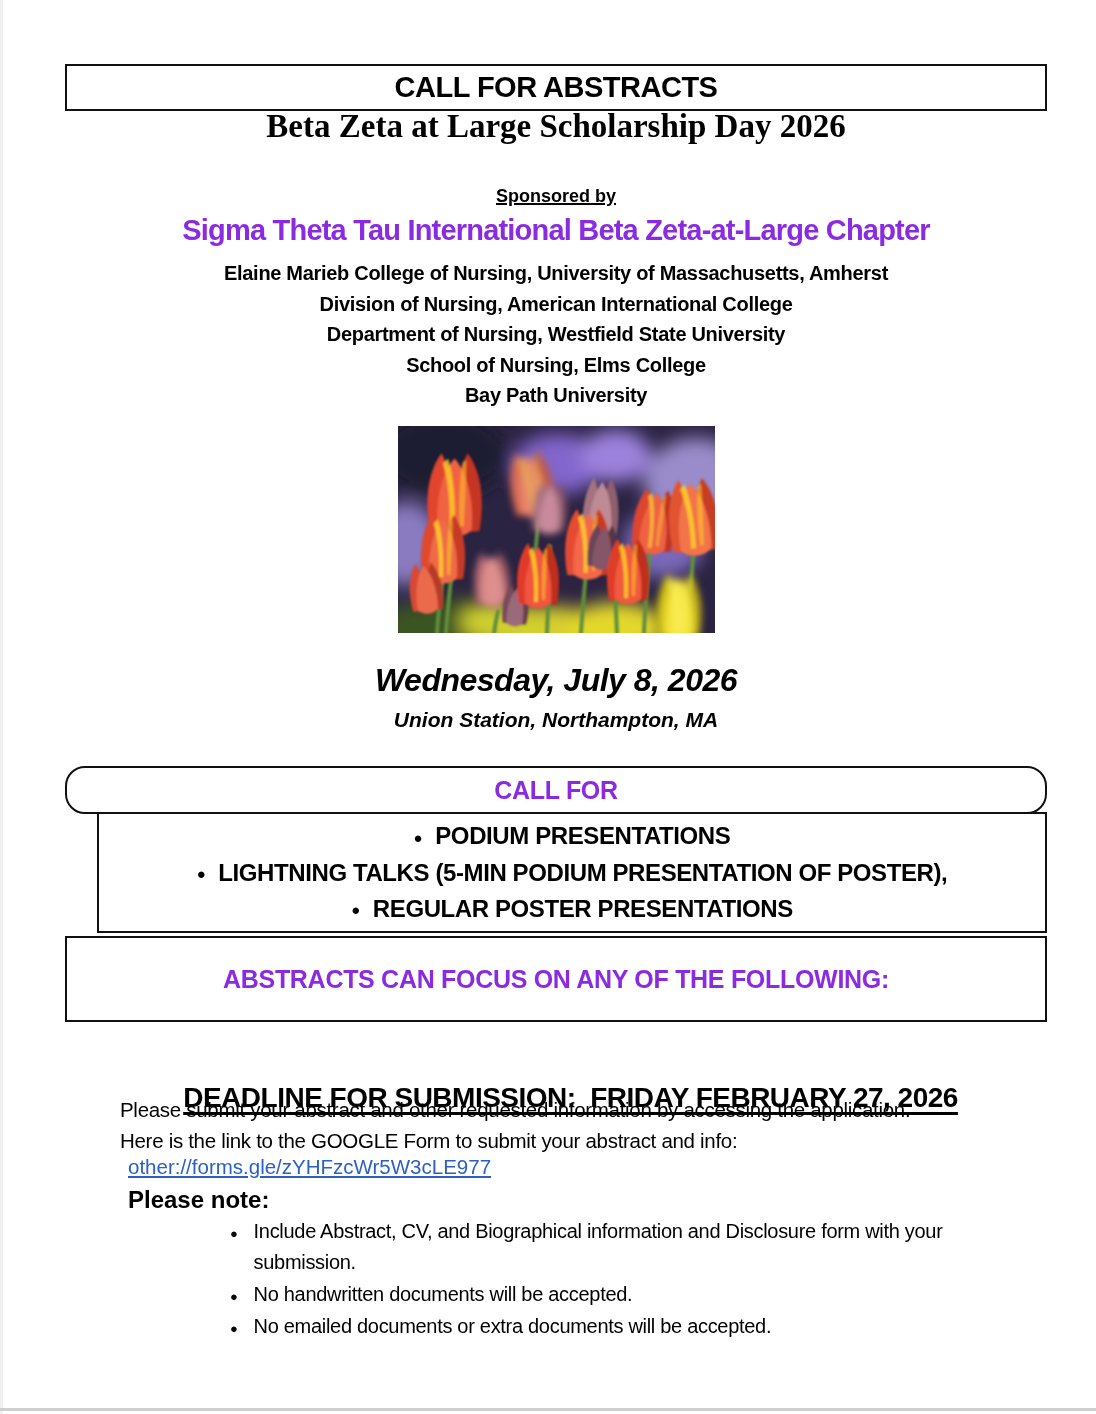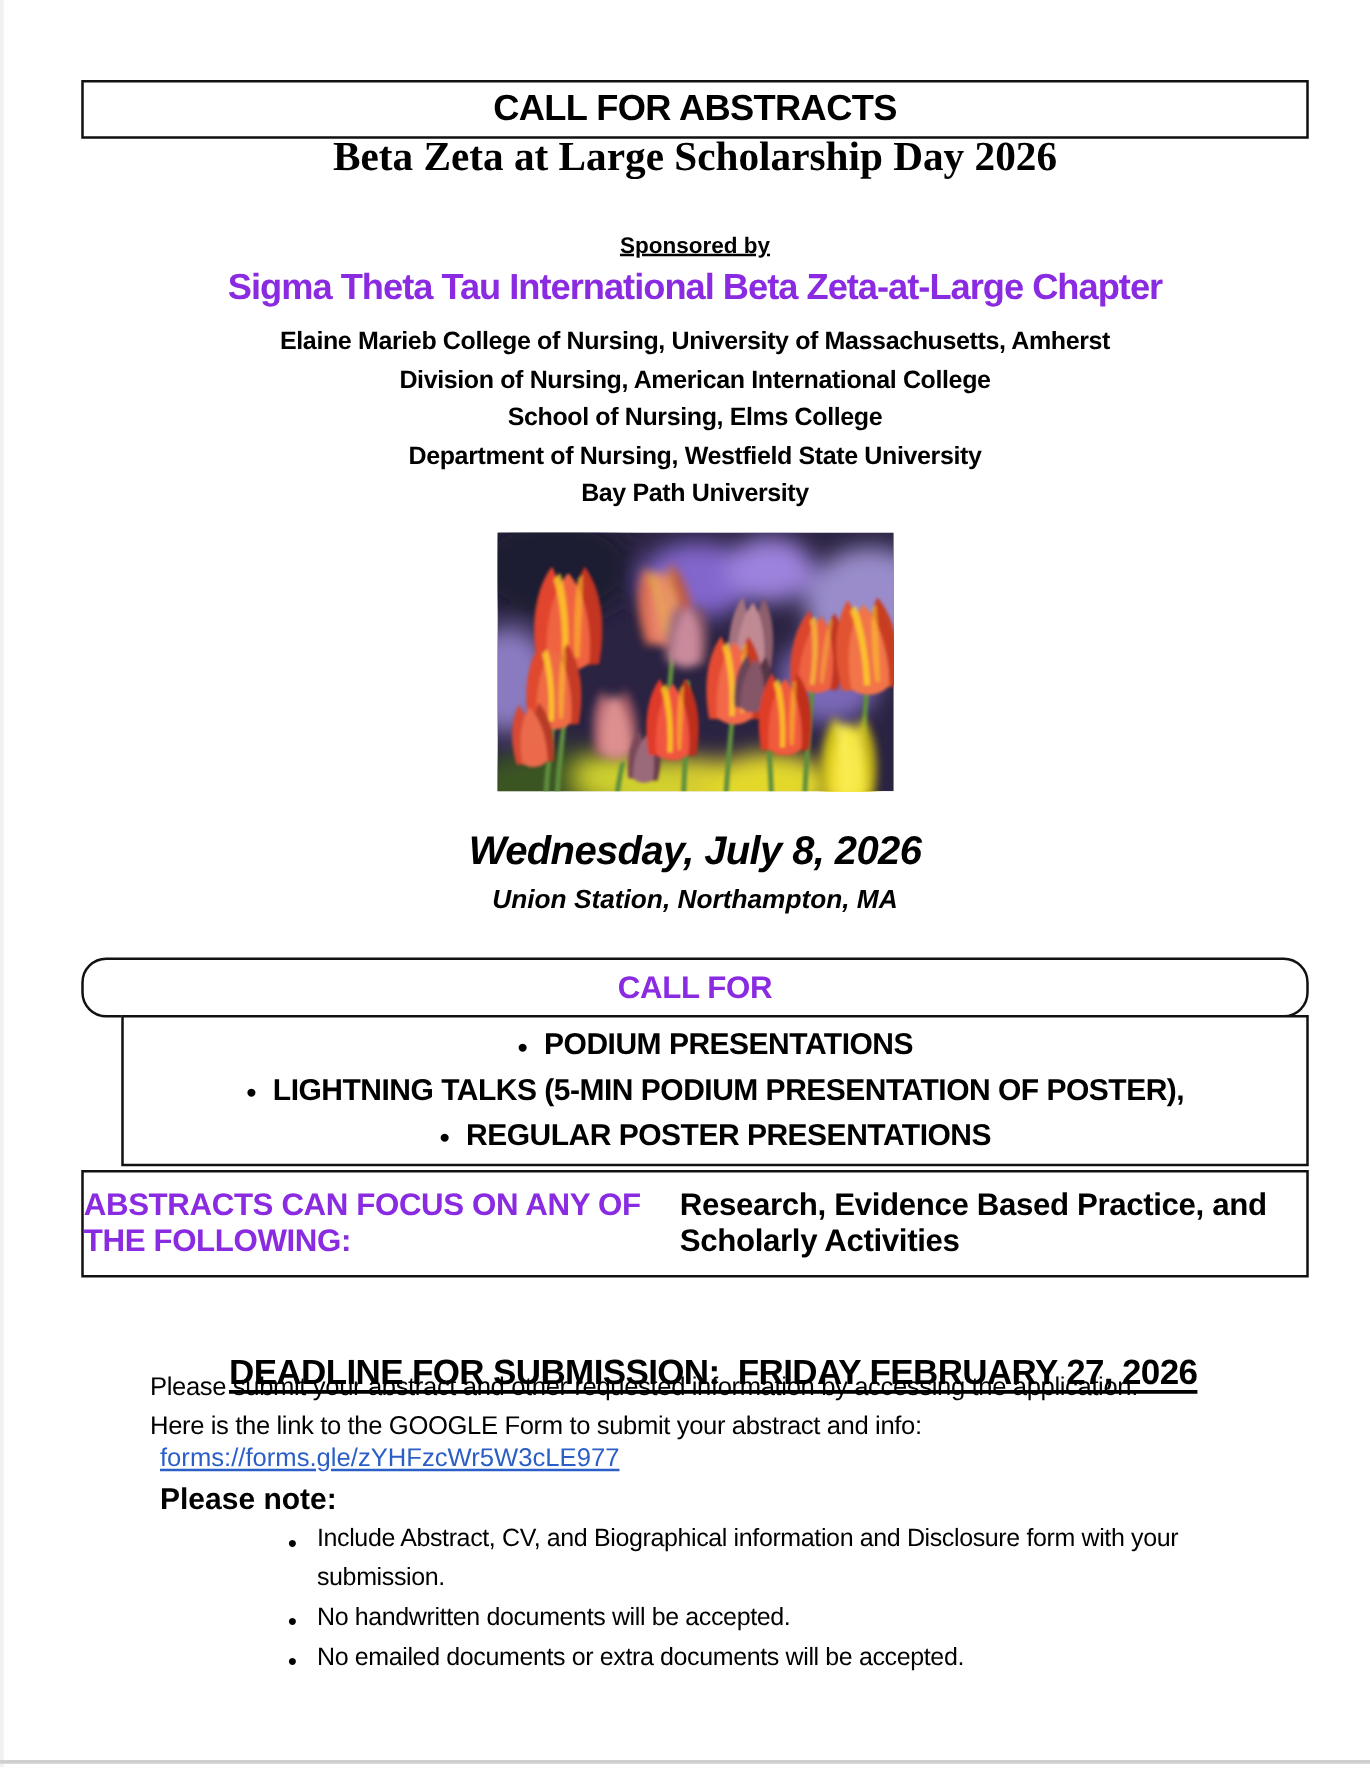--- a/index.html
+++ b/index.html
@@ -58,22 +58,22 @@
 
   <div class="abs center sponsored">
     <span>Sponsored by</span>
   </div>
 
   <div class="abs center chapter purple">Sigma Theta Tau International Beta Zeta-at-Large Chapter</div>
 
   <div class="abs center institutions">
     <div>Elaine Marieb College of Nursing, University of Massachusetts, Amherst</div>
     <div>Division of Nursing, American International College</div>
+    <div>Department of Nursing, Westfield State University</div>
     <div>School of Nursing, Elms College</div>
-    <div>Department of Nursing, Westfield State University</div>
     <div>Bay Path University</div>
   </div>
 
   <svg class="abs photo" viewBox="0 0 317 207" aria-hidden="true">
     <defs>
       <filter id="b9" x="-40%" y="-40%" width="180%" height="180%">
           <feGaussianBlur stdDeviation="9"></feGaussianBlur>
         </filter>
       <filter id="b4" x="-40%" y="-40%" width="180%" height="180%">
           <feGaussianBlur stdDeviation="3.5"></feGaussianBlur>
@@ -151,34 +151,33 @@
       <span>LIGHTNING TALKS (5-MIN PODIUM PRESENTATION OF POSTER),</span>
     </div>
     <div class="bullet-line">
       <span class="dot">●</span>
       <span>REGULAR POSTER PRESENTATIONS</span>
     </div>
   </div>
 
   <div class="abs box focus-box">
     <div class="focus-title purple">ABSTRACTS CAN FOCUS ON ANY OF THE FOLLOWING:</div>
-    <div class="focus-sub">Research, Evidence Based Practice, and Scholarly Activities</div>
   </div>
 
   <div class="abs center deadline">
     <span>DEADLINE FOR SUBMISSION:  FRIDAY FEBRUARY 27, 2026</span>
   </div>
 
   <div class="abs para">
     <div>Please submit your abstract and other requested information by accessing the application.</div>
     <div>Here is the link to the GOOGLE Form to submit your abstract and info:</div>
   </div>
 
   <div class="abs linkline">
-    <span class="link blue">forms://forms.gle/zYHFzcWr5W3cLE977</span>
+    <span class="link blue">other://forms.gle/zYHFzcWr5W3cLE977</span>
   </div>
 
   <div class="abs note-label">Please note:</div>
 
   <div class="abs notes">
     <div class="note-item">
       <span class="dot">●</span>
       <span class="txt">Include Abstract, CV, and Biographical information and Disclosure form with your submission.</span>
     </div>
     <div class="note-item">

